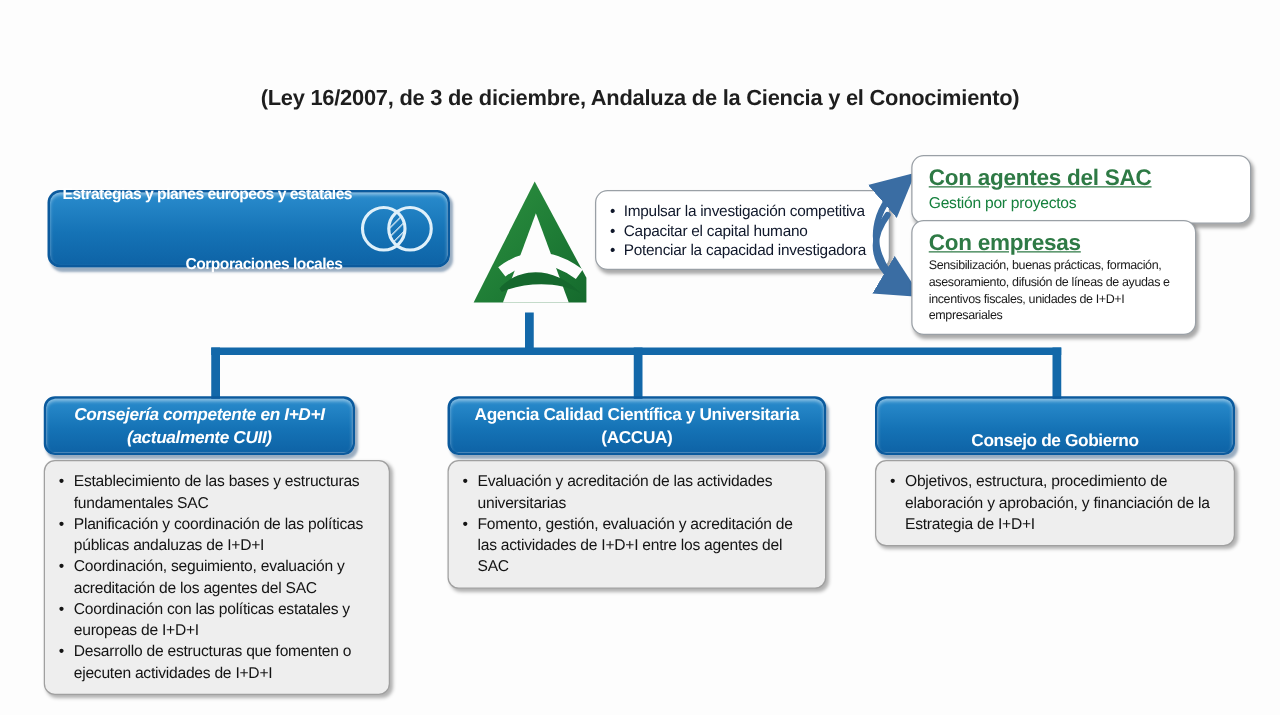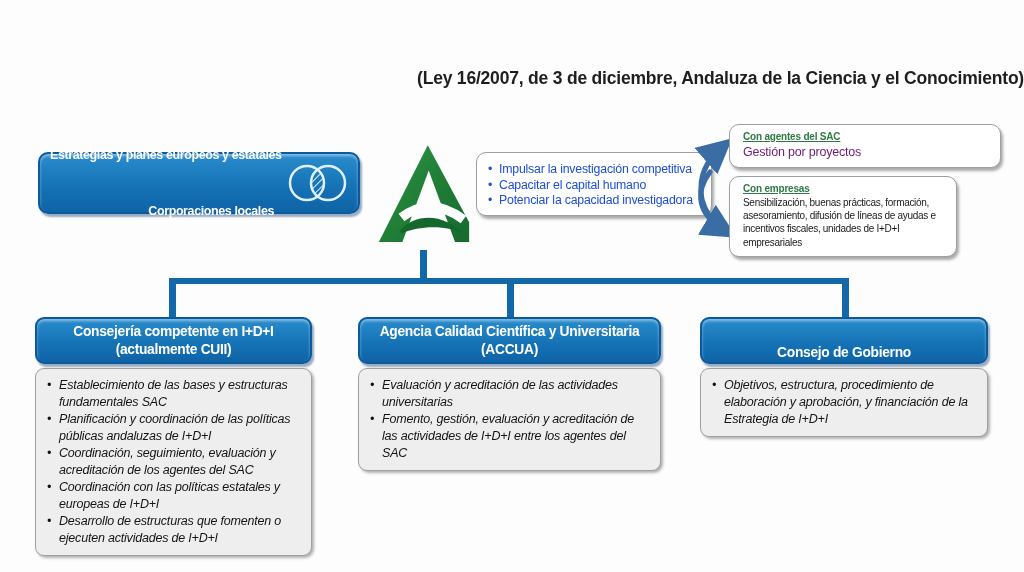--- a/index.html
+++ b/index.html
@@ -13,21 +13,21 @@
   .stage { position:absolute; inset:0; width:1024px; height:572px; }
 
   
   .title {
     position:absolute; top:14px; left:0; width:100%;
     text-align:center; font-size:42px; font-weight:bold;
     letter-spacing:-1px; color:#1b72b0;
   }
   .subtitle {
     position:absolute; top:68px; left:0; width:100%;
-    text-align:right; font-size:17.5px; font-weight:bold;
+    text-align:center; font-size:17.5px; font-weight:bold;
     letter-spacing:-0.2px; color:#1e1e1e;
   }
 
   
   .blue-box {
     background:linear-gradient(180deg,#2a8ccd 0%,#1573b6 55%,#0e63a6 100%);
     border:2px solid #0b5a9d; border-radius:10px;
     box-shadow:2px 3px 2px rgba(0,50,100,.40), inset 0 2px 3px rgba(255,255,255,.45);
     color:#ffffff; font-weight:bold;
   }
@@ -47,64 +47,63 @@
     background:#ffffff; border:1.5px solid #9aa0a6; border-radius:10px;
     box-shadow:2px 3px 3px rgba(0,0,0,.33);
   }
   .objectives {
     position:absolute; left:476px; top:152px; width:236px; height:64px;
     padding:9px 6px 9px 8px;
   }
   .objectives ul { list-style:none; }
   .objectives li {
     position:relative; padding-left:14px; white-space:nowrap;
-    font-size:12.3px; line-height:15.5px; color:#1d4ed8; letter-spacing:-0.2px;
+    font-size:12.3px; line-height:15.5px; color:#0f172a; letter-spacing:-0.2px;
   }
   .objectives li::before { content:"•"; position:absolute; left:3px; }
 
   
   .collab { position:absolute; padding:5px 10px 7px 13px; }
   .collab-1 { left:729px; top:124px; width:272px; min-height:44px; }
   .collab-2 { left:729px; top:176px; width:228px; min-height:76px; }
   .collab .head {
-    color:#2e7a45; font-weight:bold; font-size:10px;
+    color:#2e7a45; font-weight:bold; font-size:18px;
     text-decoration:underline; letter-spacing:-0.2px; line-height:1.35;
   }
-  .collab .body1 { font-size:12.5px; color:#701a75; line-height:1.3; letter-spacing:-0.2px; }
+  .collab .body1 { font-size:12.5px; color:#15803d; line-height:1.3; letter-spacing:-0.2px; }
   .collab .body2 { font-size:10px; color:#1a1a1a; line-height:1.34; letter-spacing:-0.3px; }
 
   
   .arrows { position:absolute; left:687px; top:132px; }
 
   
   .line { position:absolute; background:#1368a9; }
   .trunk      { left:420px; top:250px; width:7px;  height:34px; }
   .hbar       { left:169px; top:278px; width:680px; height:6px; }
   .drop-left  { left:169px; top:278px; width:7px;  height:44px; }
   .drop-mid   { left:507px; top:278px; width:7px;  height:44px; }
   .drop-right { left:842px; top:278px; width:7px;  height:44px; }
 
   
   .org-head {
     position:absolute; top:317px; height:47px;
     display:flex; flex-direction:column; justify-content:center;
     text-align:center; font-size:13.8px; letter-spacing:-0.3px; line-height:1.3;
     border-radius:9px;
   }
-  .head-1 { left:35px;  width:277px; }
+  .head-1 { left:35px;  width:249px;font-style:italic; }
   .head-2 { left:358px; width:303px; }
   .head-3 { left:700px; width:288px;justify-content:flex-end; }
   .org-head span:empty { display:none; }
 
   .grey-box {
     position:absolute; top:368px;
     background:#eeeeee; border:1.5px solid #a0a0a0; border-radius:9px;
     box-shadow:2px 2px 3px rgba(0,0,0,.30);
     padding:8px 9px 8px 8px;
-    font-style:italic;
   }
   .grey-1 { left:35px;  width:277px; }
   .grey-2 { left:358px; width:303px; }
   .grey-3 { left:700px; width:288px; }
   .grey-box ul { list-style:none; }
   .grey-box li {
     position:relative; padding-left:15px;
     font-size:12.5px; line-height:17px; color:#141414; letter-spacing:-0.2px;
   }
   .grey-box li::before { content:"•"; position:absolute; left:3px; }

